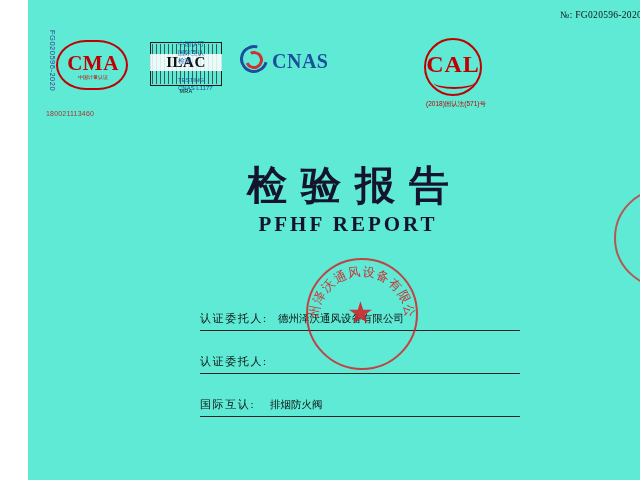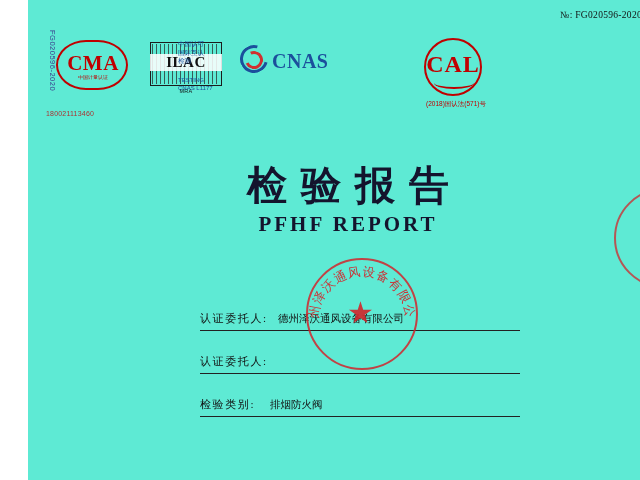--- a/index.html
+++ b/index.html
@@ -484,21 +484,21 @@
     <div class="field">
       <span class="lbl">认证委托人:</span>
       <span class="val">德州泽沃通风设备有限公司</span>
     </div>
 
     <div class="field">
       <span class="lbl">认证委托人:</span>
     </div>
 
     <div class="field">
-      <span class="lbl">检验类别:</span>
+      <span class="lbl">国际互认:</span>
       <span class="val" style="left:70px;">排烟防火阀</span>
     </div>
 
   </div>
 
   <div class="seal">
     <div class="outer"></div>
     <svg class="arc" viewBox="0 0 112 112">
       <defs>
         <path id="arcpath" d="M 12,62 A 44,44 0 0 1 100,62" fill="none"></path>

